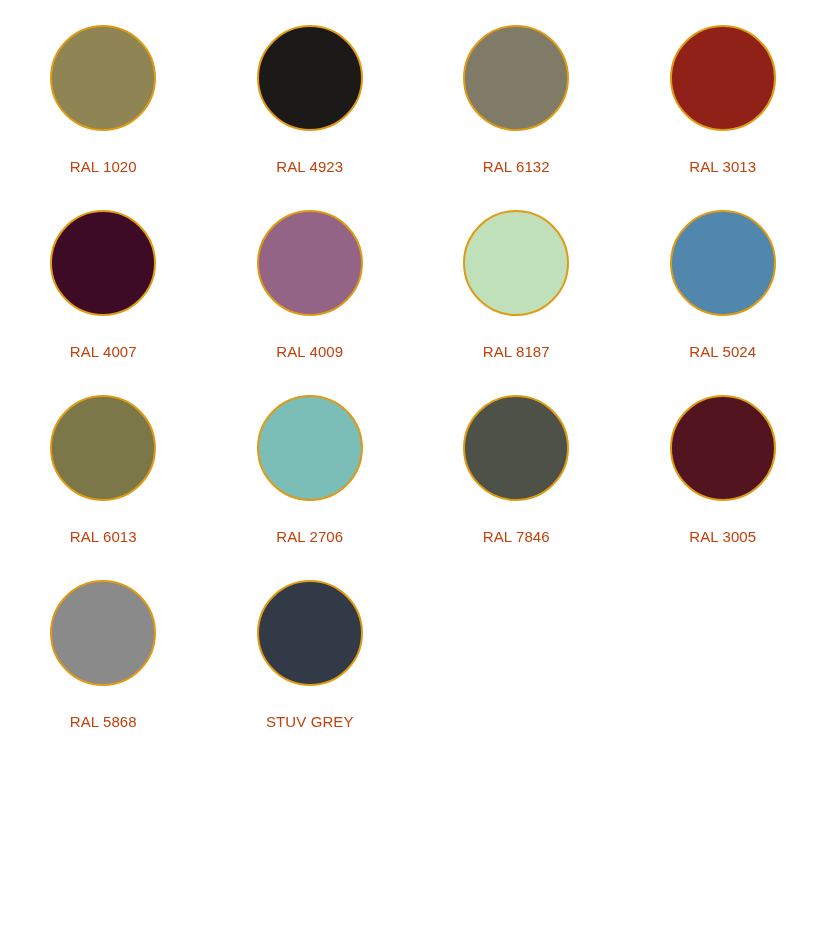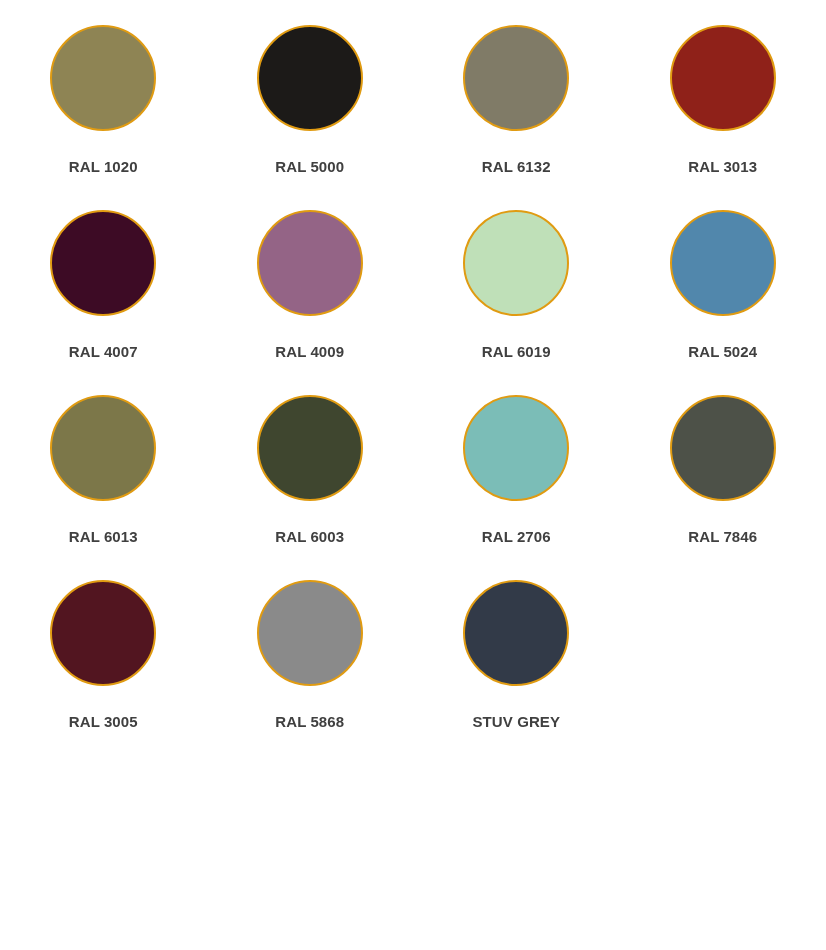--- a/index.html
+++ b/index.html
@@ -35,70 +35,65 @@
     height: 106px;
     border-radius: 50%;
     border: 2px solid #e09b12;
     box-sizing: border-box;
     flex: 0 0 auto;
   }
   .swatch-label {
     margin-top: 27px;
     font-size: 15px;
     line-height: 18px;
-    color: #404040;
+    color: #c2410c;
     text-align: center;
     letter-spacing: 0.1px;
     white-space: nowrap;
-    font-weight: bold;
   }
 </style>
 </head>
 <body>
 
 <main id="swatch-grid">
     <div class="swatch-cell">
       <div class="swatch-disc" style="background: rgb(142, 132, 84); border-color: rgb(224, 155, 18);"></div>
       <div class="swatch-label">RAL 1020</div>
     </div>
     <div class="swatch-cell">
       <div class="swatch-disc" style="background: rgb(28, 26, 24); border-color: rgb(224, 155, 18);"></div>
-      <div class="swatch-label">RAL 5000</div>
+      <div class="swatch-label">RAL 4923</div>
     </div>
     <div class="swatch-cell">
       <div class="swatch-disc" style="background: rgb(128, 123, 103); border-color: rgb(224, 155, 18);"></div>
       <div class="swatch-label">RAL 6132</div>
     </div>
     <div class="swatch-cell">
       <div class="swatch-disc" style="background: rgb(143, 33, 25); border-color: rgb(224, 155, 18);"></div>
       <div class="swatch-label">RAL 3013</div>
     </div>
     <div class="swatch-cell">
       <div class="swatch-disc" style="background: rgb(61, 11, 37); border-color: rgb(224, 155, 18);"></div>
       <div class="swatch-label">RAL 4007</div>
     </div>
     <div class="swatch-cell">
       <div class="swatch-disc" style="background: rgb(148, 100, 134); border-color: rgb(224, 155, 18);"></div>
       <div class="swatch-label">RAL 4009</div>
     </div>
     <div class="swatch-cell">
       <div class="swatch-disc" style="background: rgb(191, 224, 184); border-color: rgb(224, 155, 18);"></div>
-      <div class="swatch-label">RAL 6019</div>
+      <div class="swatch-label">RAL 8187</div>
     </div>
     <div class="swatch-cell">
       <div class="swatch-disc" style="background: rgb(81, 135, 172); border-color: rgb(224, 155, 18);"></div>
       <div class="swatch-label">RAL 5024</div>
     </div>
     <div class="swatch-cell">
       <div class="swatch-disc" style="background: rgb(124, 119, 73); border-color: rgb(224, 155, 18);"></div>
       <div class="swatch-label">RAL 6013</div>
-    </div>
-    <div class="swatch-cell">
-      <div class="swatch-disc" style="background: rgb(63, 70, 47); border-color: rgb(224, 155, 18);"></div>
-      <div class="swatch-label">RAL 6003</div>
     </div>
     <div class="swatch-cell">
       <div class="swatch-disc" style="background: rgb(123, 189, 183); border-color: rgb(224, 155, 18);"></div>
       <div class="swatch-label">RAL 2706</div>
     </div>
     <div class="swatch-cell">
       <div class="swatch-disc" style="background: rgb(77, 81, 72); border-color: rgb(224, 155, 18);"></div>
       <div class="swatch-label">RAL 7846</div>
     </div>
     <div class="swatch-cell">

